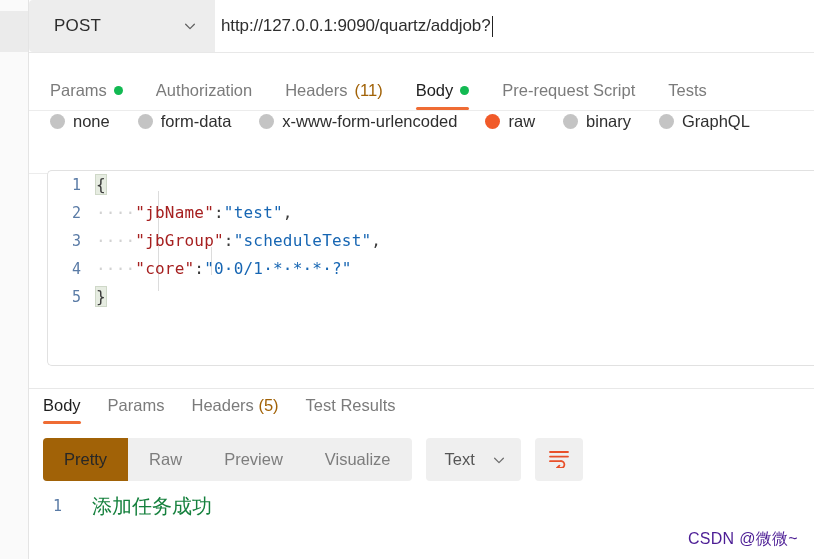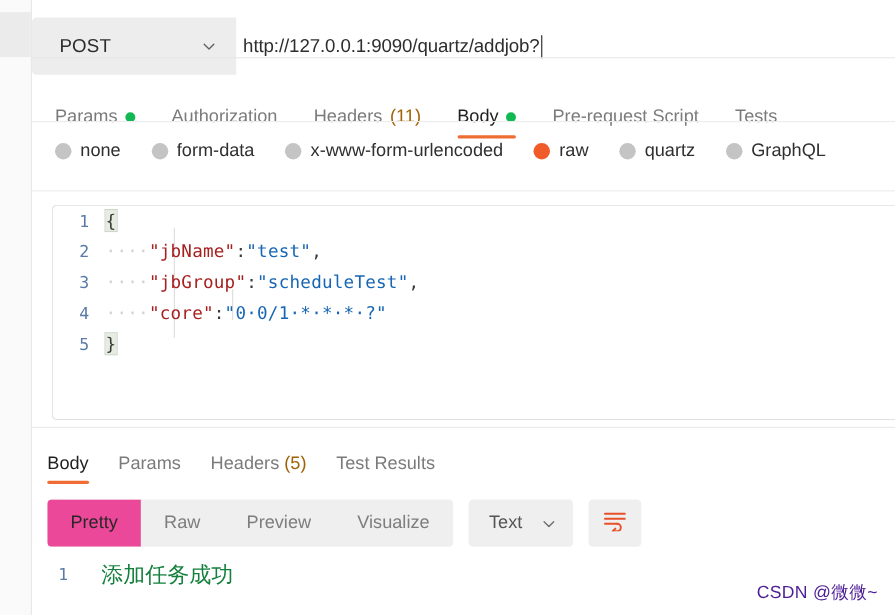--- a/index.html
+++ b/index.html
@@ -48,21 +48,21 @@
     position: relative;
     background: #fff;
     overflow: hidden;
   }
 
   
   .url-bar {
     display: flex;
     align-items: stretch;
     height: 52px;
-    margin-top: 16px;
+    margin-top: 0;
     padding-top: 0;
     text-align: center;
   }
   .method-select {
     width: 186px;
     background: #ededed;
     border-radius: 4px 0 0 4px;
     display: flex;
     align-items: center;
     justify-content: space-between;
@@ -309,21 +309,21 @@
   .seg {
     display: flex;
     align-items: center;
     padding: 0 21px;
     font-size: 16.5px;
     color: #7d7d7d;
     cursor: pointer;
     white-space: nowrap;
   }
   .seg.active {
-    background: #ec4899;
+    background: #a16207;
     color: #272727;
   }
   .fmt-select {
     display: flex;
     align-items: center;
     gap: 17px;
     background: #efefef;
     border-radius: 4px;
     height: 43px;
     padding: 0 15px 0 19px;
@@ -453,21 +453,21 @@
       <div class="radio-item">
         <span class="radio"></span>
         <span>x-www-form-urlencoded</span>
       </div>
       <div class="radio-item">
         <span class="radio on"></span>
         <span>raw</span>
       </div>
       <div class="radio-item">
         <span class="radio"></span>
-        <span>quartz</span>
+        <span>binary</span>
       </div>
       <div class="radio-item">
         <span class="radio"></span>
         <span>GraphQL</span>
       </div>
     </div>
     <div class="bodytype-line"></div>
 
     <div class="editor-wrap">
 

